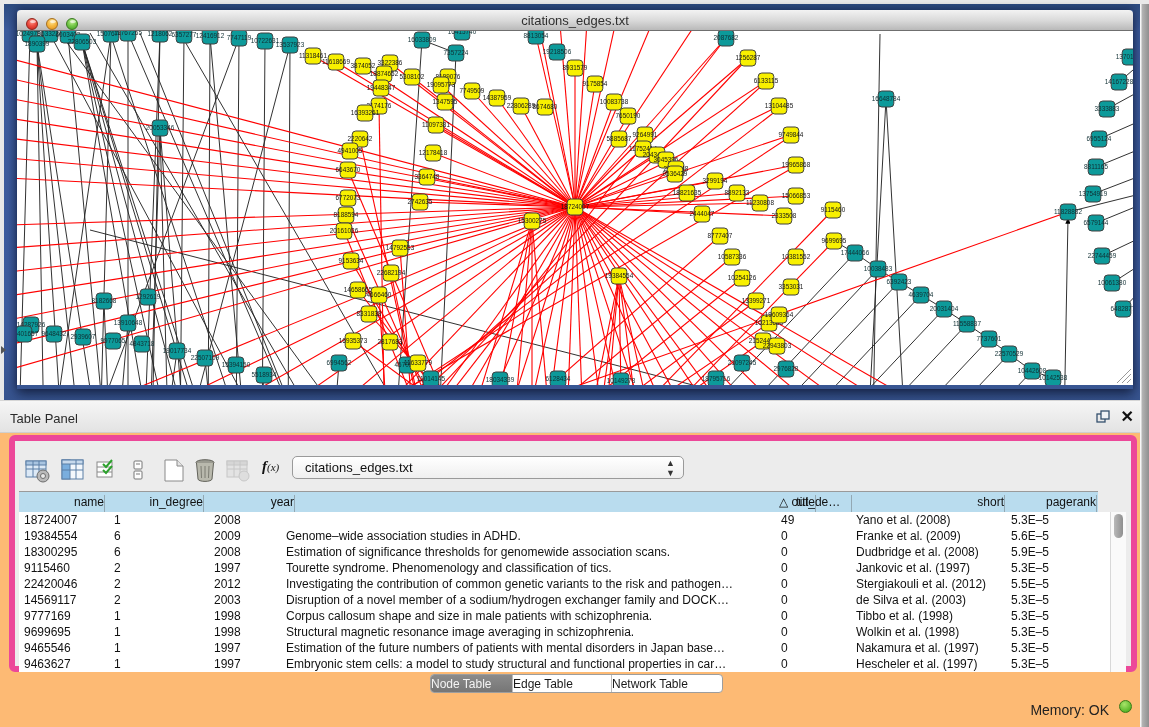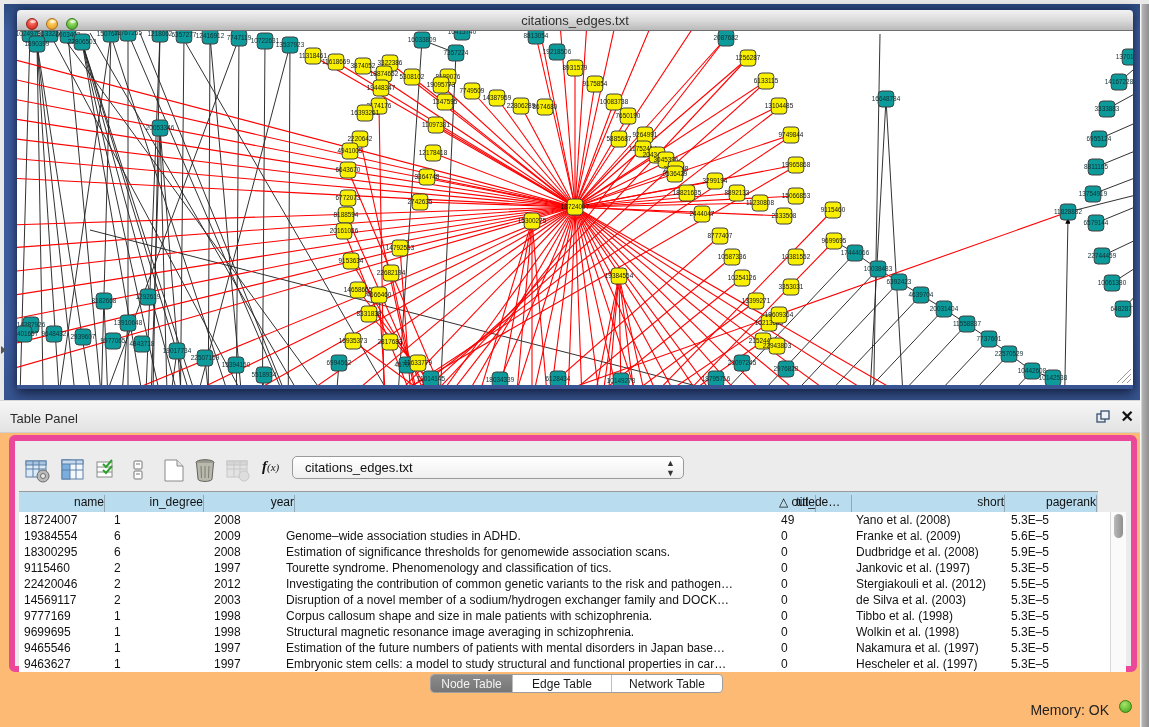--- a/index.html
+++ b/index.html
@@ -23,21 +23,21 @@
 #thdr{position:absolute;left:4px;top:50px;width:1079px;height:22px;background:#b9dcee;border-top:1px solid #9a9a9a;border-bottom:1px solid #8f8f8f;font-size:12px;color:#111}
 #thdr span{position:absolute;top:3px;text-align:right;border-right:1px solid #93a8b3;height:19px}
 #tdata{position:absolute;left:4px;top:71px;width:1094px;height:160px;background:#fff;font-size:12px;color:#111}
 .tr{height:16px;line-height:16px;white-space:nowrap;position:relative}
 .tr span{position:absolute;overflow:hidden}
 .c0{left:5px;width:82px}.c1{left:95px;width:90px}.c2{left:195px;width:64px}
 .c3{left:267px;width:486px}.c4{left:762px;width:66px}.c5{left:837px;width:150px}.c6{left:992px;width:95px}
 #vsb{position:absolute;right:5px;top:71px;width:16px;height:160px;background:#fafafa;border-left:1px solid #d8d8d8}
 #vsb i{position:absolute;left:3px;top:2px;width:9px;height:24px;border-radius:5px;background:linear-gradient(90deg,#b9b9b9,#8f8f8f);display:block}
 #tabs{position:absolute;left:430px;top:274px;height:19px;background:#fff;border:1px solid #9d9d9d;border-radius:4px;font-size:12px;display:flex;overflow:hidden}
-#tabs div{line-height:18px;color:#1a1a1a;text-align:center}
+#tabs div{line-height:18px;color:#1a1a1a;}
 #tabs .sel{background:linear-gradient(180deg,#8b8b8b,#767676);color:#f4f4f4;width:81px}
 #tabs .mid{border-left:1px solid #bdbdbd;border-right:1px solid #bdbdbd;width:100px}
 #tabs .last{width:110px}
 #mem{position:absolute;right:31px;top:302px;font-size:14px;color:#222}
 #dot{position:absolute;right:8px;top:300px;width:13px;height:13px;border-radius:50%;background:radial-gradient(circle at 40% 30%,#a8e46a 0,#5cb82b 70%,#448c1d 100%);border:1px solid #3a7a18}
 .ic{position:absolute;top:3px}
 </style></head><body>
 <div id="desk">
     <div id="win">
       <div id="tbar"><span class="tl" id="b1">

